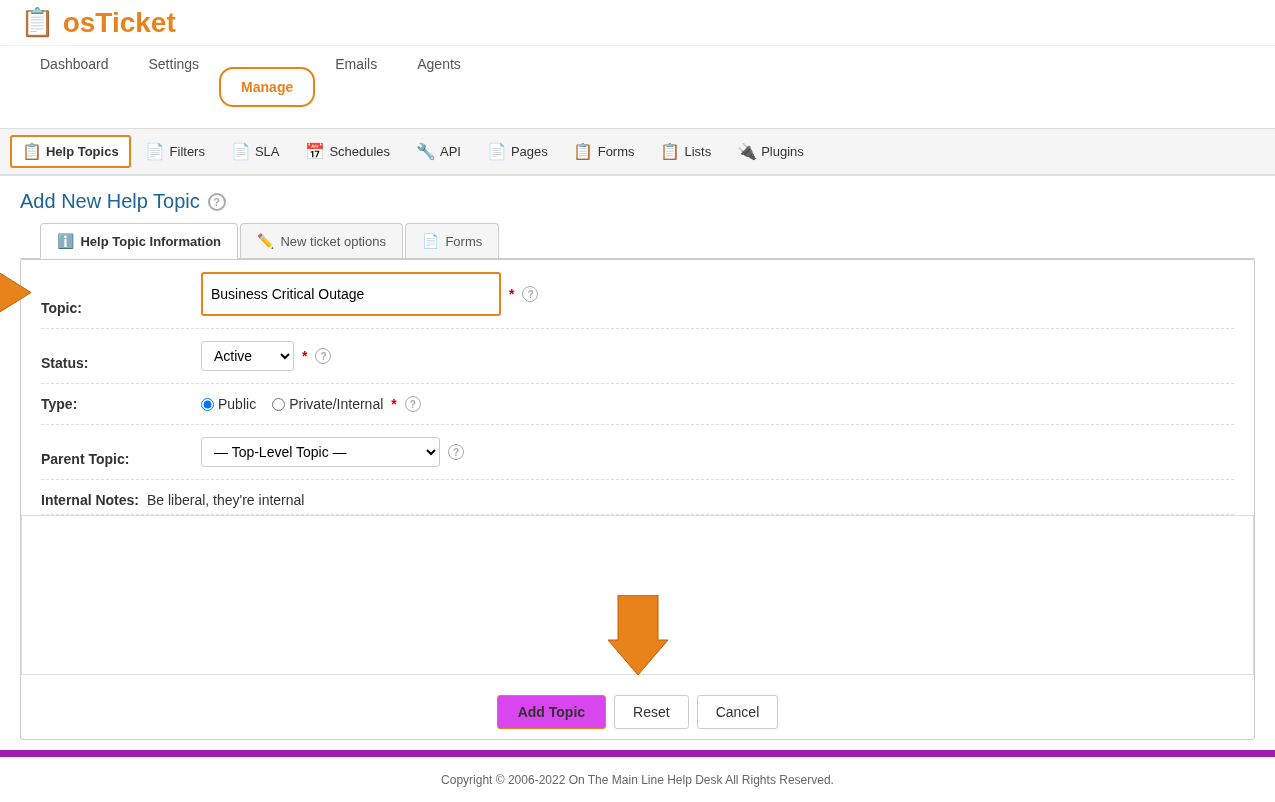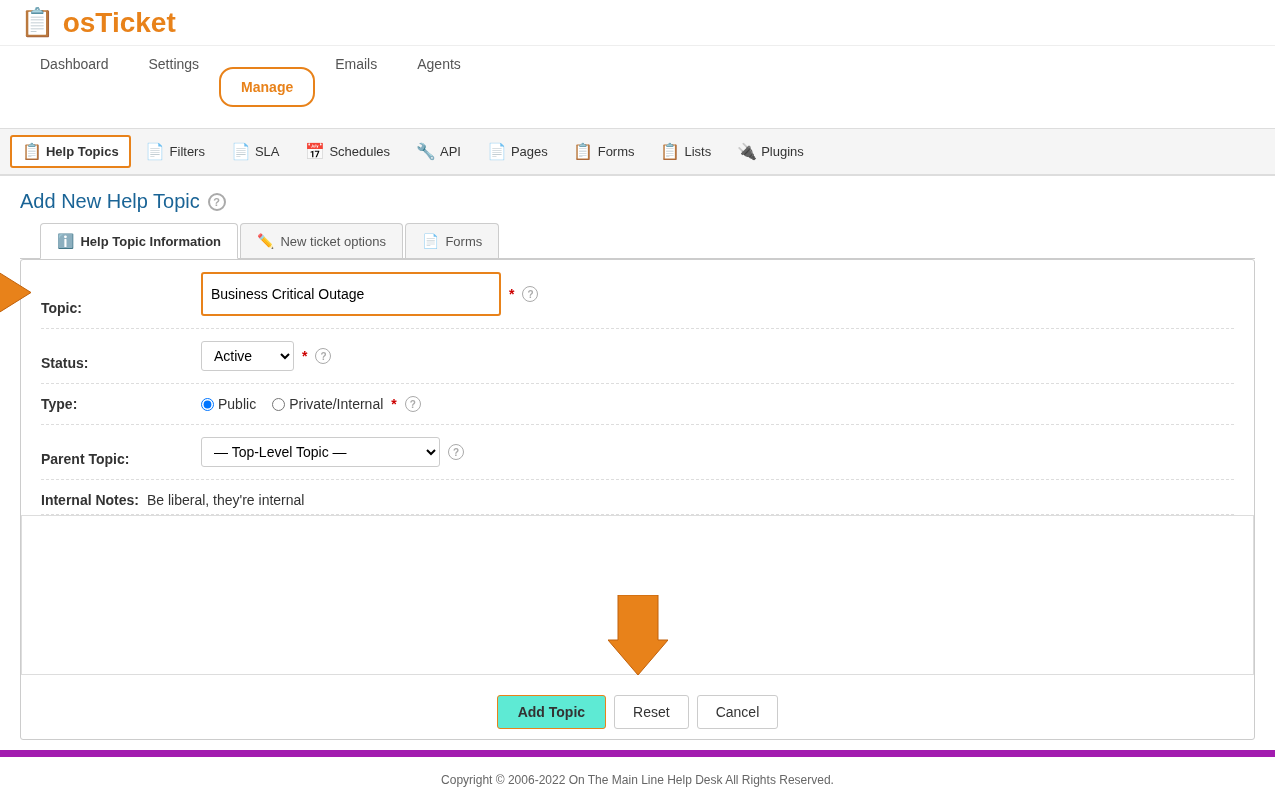--- a/index.html
+++ b/index.html
@@ -44,21 +44,21 @@
     
     .internal-notes-row { padding: 12px 0 6px 0; border-bottom: 1px dashed #ddd; }
     .notes-label { font-weight: bold; }
     .notes-text { font-weight: normal; margin-left: 4px; }
 
     
     .text-area-box { border: 1px solid #ddd; margin: 0; height: 160px; background: #fff; }
 
     
     .buttons-area { display: flex; justify-content: center; align-items: flex-end; gap: 8px; padding: 20px 0 10px 0; position: relative; }
-    .btn-add { background: #5eead4; border: 1px solid #e8821a; color: #333; padding: 8px 20px; font-size: 14px; font-weight: bold; border-radius: 3px; cursor: pointer; }
+    .btn-add { background: #d946ef; border: 1px solid #e8821a; color: #333; padding: 8px 20px; font-size: 14px; font-weight: bold; border-radius: 3px; cursor: pointer; }
     .btn-reset, .btn-cancel { background: #fff; border: 1px solid #ccc; color: #333; padding: 8px 18px; font-size: 14px; border-radius: 3px; cursor: pointer; }
 
     
     .down-arrow-container { position: absolute; top: -80px; left: 50%; transform: translateX(-50%); display: flex; flex-direction: column; align-items: center; }
     .down-arrow-svg { width: 60px; height: 80px; }
 
     
     .right-arrow-container { position: absolute; left: -120px; top: 50%; transform: translateY(-50%); }
 
     

